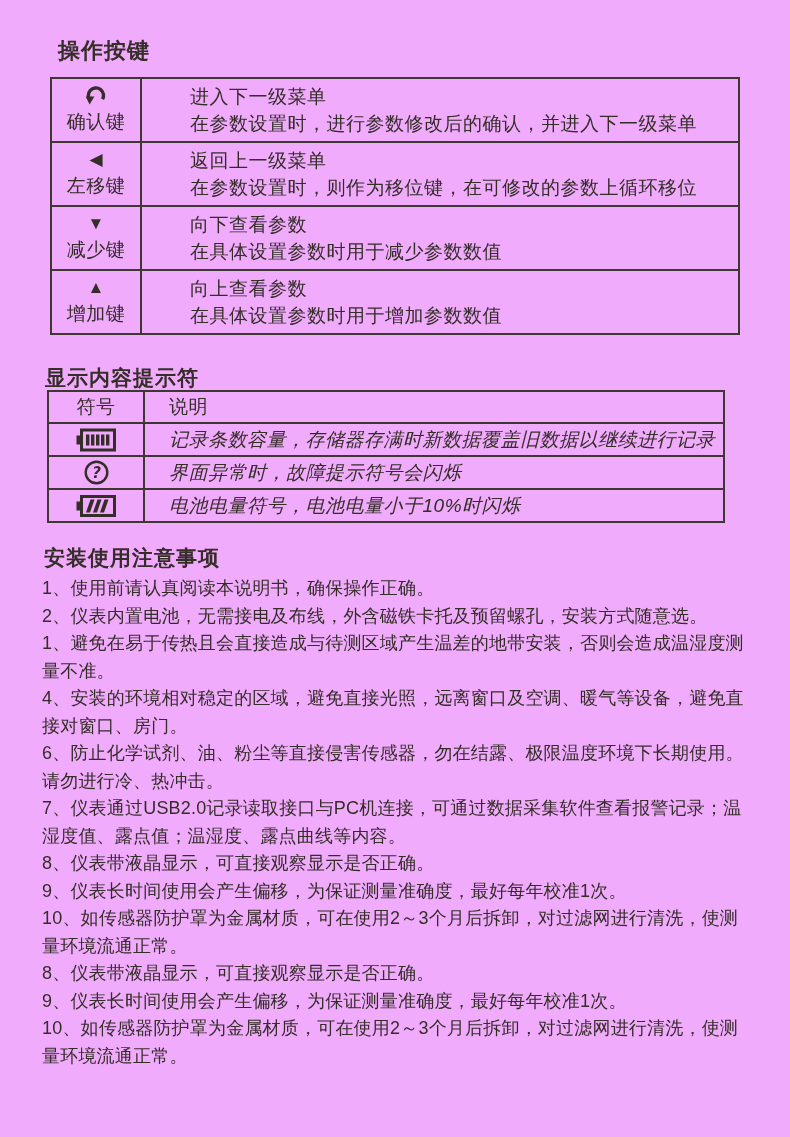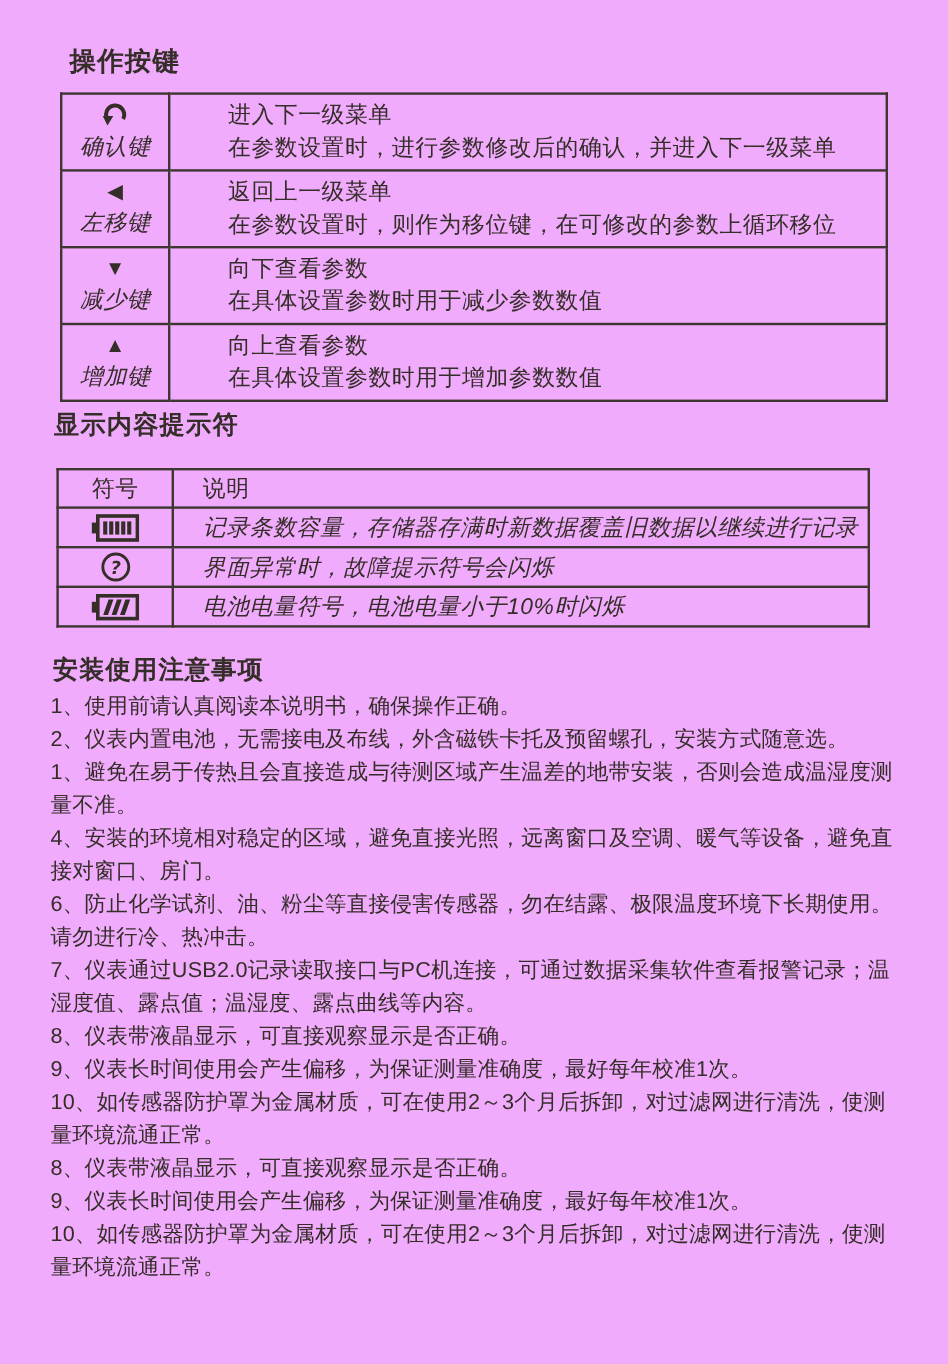--- a/index.html
+++ b/index.html
@@ -15,30 +15,30 @@
     overflow: hidden;
   }
   .sec-title {
     position: absolute;
     font-weight: 600;
     color: #352d28;
     letter-spacing: 1px;
     white-space: nowrap;
   }
   #op-title    { left: 58px; top: 36px;  font-size: 22px; }
-  #ind-title   { left: 45px; top: 340px; font-size: 21px; }
+  #ind-title   { left: 45px; top: 364px; font-size: 21px; }
   #notes-title { left: 44px; top: 544px; font-size: 21px; }
 
   table { border-collapse: collapse; }
   td, th { border: 2px solid #3e3631; }
 
   #op-table { position: absolute; left: 50px; top: 77px; width: 690px; }
   #op-table td { height: 50px; border-radius: 19px; }
   #op-table td.sym {
-    width: 90px; text-align: center; vertical-align: middle; padding: 2px 0 4px 0; font-style: italic;
+    width: 90px; text-align: center; vertical-align: middle; padding: 2px 0 4px 0;
   }
   #op-table td.desc {
     font-size: 19px; line-height: 27px; padding: 4px 8px 4px 48px;
     vertical-align: middle; letter-spacing: 0.5px;
   }
   .key-icon-wrap { height: 24px; display:flex; align-items:center; justify-content:center; }
   .tri-glyph { font-size: 17px; line-height: 1; color:#352d28; }
   .key-label { font-size: 19px; letter-spacing: 0.5px; margin-top: 1px; }
 
   #ind-table { position: absolute; left: 47px; top: 390px; width: 678px; }

